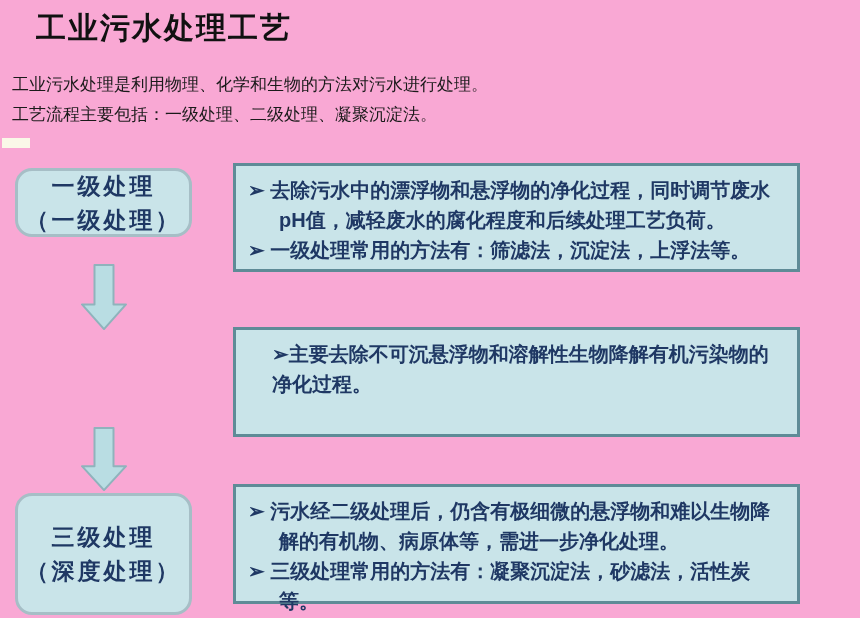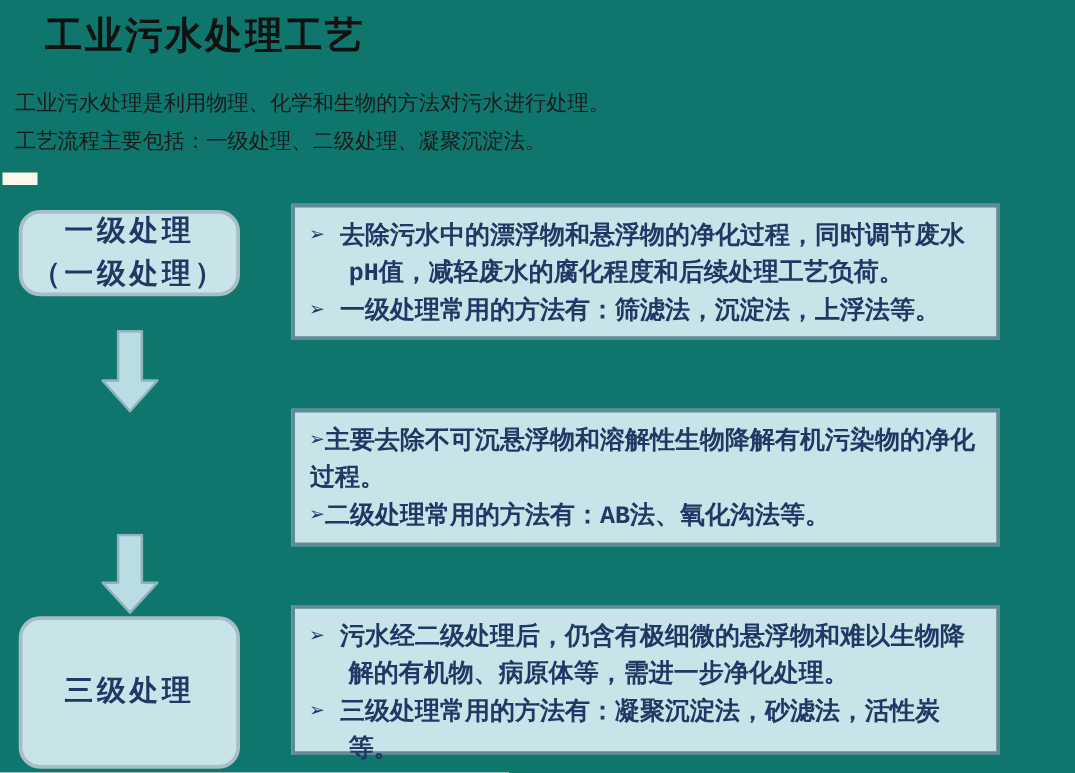--- a/index.html
+++ b/index.html
@@ -9,23 +9,23 @@
     --arrow-fill:#b9dde3;
     --arrow-border:#8fb3bc;
     --flow-text:#1f3864;
     --title-text:#111111;
   }
   *{margin:0;padding:0;box-sizing:border-box;}
   html,body{background:#ffffff;}
   .page{
     position:relative;
     width:860px;height:618px;
-    background:#0f766e;
+    background:#f9a8d4;
     overflow:hidden;
-    font-family:Liberation Mono, monospace;
+    font-family:Liberation Sans, sans-serif;
   }
   .title{
     position:absolute;left:36px;top:8px;
     font-size:30px;font-weight:bold;letter-spacing:2px;
     color:var(--title-text);
   }
   .intro{
     position:absolute;left:12px;top:70px;
     font-size:17px;line-height:30px;color:#1a1a1a;
   }
@@ -60,21 +60,21 @@
     background:var(--box-fill);
     border:3px solid var(--panel-border);
     padding:9px 10px 6px 12px;
     color:var(--flow-text);
     font-weight:bold;font-size:20px;line-height:30px;
   }
   .panel-0{top:163px;height:109px;}
   .panel-1{top:327px;height:110px;}
   .panel-2{top:484px;height:120px;}
   .bullet{padding-left:31px;text-indent:-31px;}
-  .panel-1 .bullet{padding-left:0;text-indent:0;}
+  .panel-1 .bullet{padding-left:0;text-indent:0;margin-left:24px;}
 </style>
 </head>
 <body>
 
 <div class="page">
 
   <h1 class="title">工业污水处理工艺</h1>
 
   <div class="intro">
     <div class="intro-line">工业污水处理是利用物理、化学和生物的方法对污水进行处理。</div>
@@ -91,28 +91,28 @@
     <div class="bullet">➢ 去除污水中的漂浮物和悬浮物的净化过程，同时调节废水pH值，减轻废水的腐化程度和后续处理工艺负荷。</div>
     <div class="bullet">➢ 一级处理常用的方法有：筛滤法，沉淀法，上浮法等。</div>
   </div>
 
   <svg class="arrow arrow-0" viewBox="0 0 46 68" preserveAspectRatio="none">
     <polygon points="13.5,1 32.5,1 32.5,41 45,41 23,66 1,41 13.5,41"></polygon>
   </svg>
 
   <div class="panel panel-1">
     <div class="bullet">➢主要去除不可沉悬浮物和溶解性生物降解有机污染物的净化过程。</div>
-    <div class="bullet">➢二级处理常用的方法有：AB法、氧化沟法等。</div>
   </div>
 
   <svg class="arrow arrow-1" viewBox="0 0 46 68" preserveAspectRatio="none">
     <polygon points="13.5,1 32.5,1 32.5,41 45,41 23,66 1,41 13.5,41"></polygon>
   </svg>
 
   <div class="stage stage-2">
     <div>三级处理</div>
+    <div>（深度处理）</div>
   </div>
   <div class="panel panel-2">
     <div class="bullet">➢ 污水经二级处理后，仍含有极细微的悬浮物和难以生物降解的有机物、病原体等，需进一步净化处理。</div>
     <div class="bullet">➢ 三级处理常用的方法有：凝聚沉淀法，砂滤法，活性炭等。</div>
   </div>
 
 </div>
 
 </body></html>

